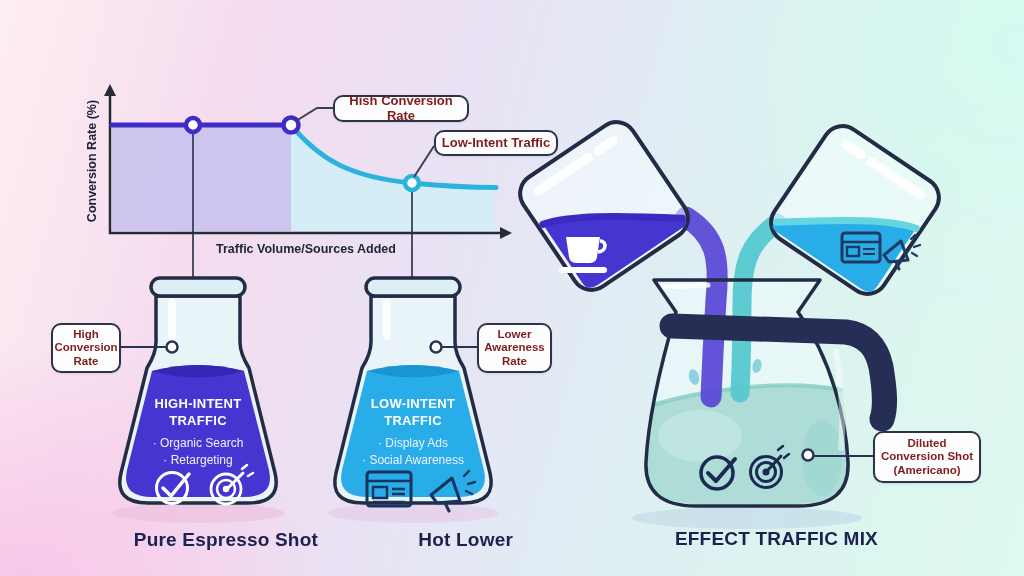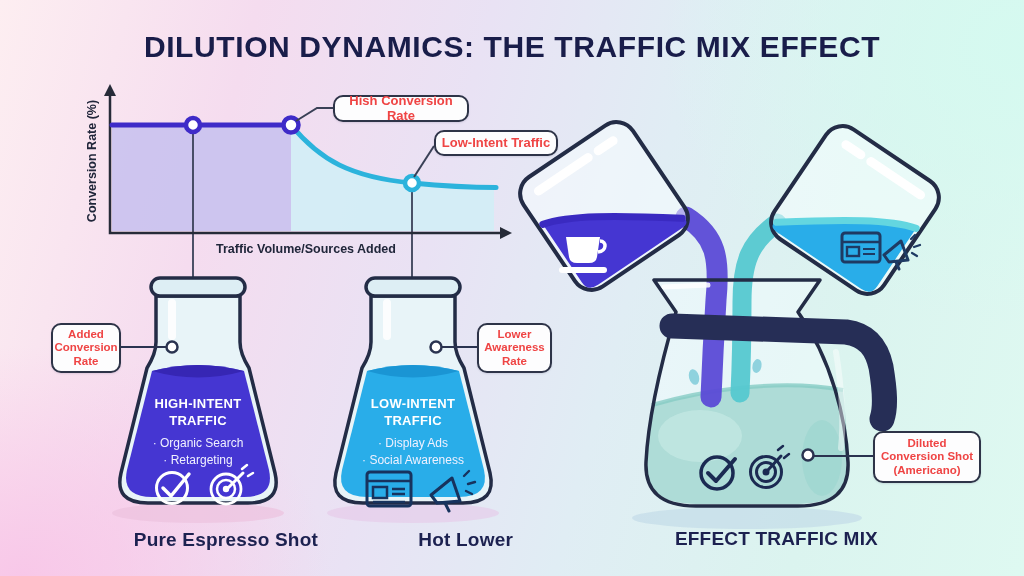--- a/index.html
+++ b/index.html
@@ -11,21 +11,21 @@
       radial-gradient(ellipse 520px 400px at 100% 8%, rgba(212,250,240,.9), rgba(212,250,240,0) 70%),
       linear-gradient(105deg,#fdeef1 0%,#f5dcef 22%,#e9e2f4 42%,#e0edf4 60%,#dbf4ef 80%,#def9f1 100%);
   }
   .title{
     position:absolute;top:30px;left:0;right:0;text-align:center;
     font-size:30px;font-weight:bold;color:#191d4a;letter-spacing:.6px;
   }
   .art{position:absolute;left:0;top:0;width:1024px;height:576px;}
   .callout{
     position:absolute;background:#fdfdfe;border:2px solid #2e3448;border-radius:10px;
-    color:#ef4444;font-weight:bold;text-align:center;
+    color:#7f1d1d;font-weight:bold;text-align:center;
     display:flex;align-items:center;justify-content:center;
     line-height:1.15;box-shadow:0 1px 2px rgba(40,40,80,.12);
     padding:2px 4px;box-sizing:border-box;
   }
   .co-hish{left:333px;top:95px;width:136px;height:27px;font-size:13px;}
   .co-low{left:434px;top:130px;width:124px;height:26px;font-size:13px;}
   .co-high{left:51px;top:323px;width:70px;height:50px;font-size:11.5px;}
   .co-lower{left:477px;top:323px;width:75px;height:50px;font-size:11.5px;}
   .co-diluted{left:873px;top:431px;width:108px;height:52px;font-size:11.5px;}
   .caption{
@@ -37,21 +37,20 @@
   .cap-mix{left:616px;top:528px;width:262px;}
   .axis-label{font-family:"Liberation Sans",sans-serif;font-weight:bold;font-size:12.5px;fill:#20263a;}
   .flask-name{font-family:"Liberation Sans",sans-serif;font-weight:bold;font-size:13px;fill:#ffffff;letter-spacing:.3px;}
   .flask-bullet{font-family:"Liberation Sans",sans-serif;font-size:12px;fill:#f0f1ff;}
 </style>
 </head>
 <body>
 
 <div class="stage">
 
-  <div class="title">DILUTION DYNAMICS: THE TRAFFIC MIX EFFECT</div>
 
   <svg class="art" viewBox="0 0 1024 576">
 
     <ellipse cx="198" cy="513" rx="86" ry="10" fill="#edc2de" opacity=".7"></ellipse>
     <ellipse cx="413" cy="513" rx="86" ry="10" fill="#e6c8e8" opacity=".6"></ellipse>
     <ellipse cx="747" cy="518" rx="115" ry="11" fill="#c3dce8" opacity=".7"></ellipse>
 
     <g>
       <rect x="112" y="126" width="179" height="105" fill="#c9c2ee" opacity=".9"></rect>
       <path d="M291,126 C320,160 350,177 412,183 C448,186.5 478,187.5 494,187.5 L494,231 L291,231 Z" fill="#d3edf6" opacity=".95"></path>
@@ -187,21 +186,21 @@
     </g>
     <g>
       <path d="M884,255 L901,241 L908,260 L889,262 Z" fill="none" stroke="#1e3a63" stroke-width="3" stroke-linejoin="round"></path>
       <path d="M896,262 L899,269" stroke="#1e3a63" stroke-width="3" stroke-linecap="round"></path>
       <path d="M911,239 L915,235 M914,247 L920,245 M912,253 L917,256" stroke="#1e3a63" stroke-width="2.2" stroke-linecap="round"></path>
     </g>
   </svg>
 
   <div class="callout co-hish">Hish Conversion Rate</div>
   <div class="callout co-low">Low-Intent Traffic</div>
-  <div class="callout co-high">Added Conversion Rate</div>
+  <div class="callout co-high">High Conversion Rate</div>
   <div class="callout co-lower">Lower Awareness Rate</div>
   <div class="callout co-diluted">Diluted Conversion Shot (Americano)</div>
 
   <div class="caption cap-espresso">Pure Espresso Shot</div>
   <div class="caption cap-water">Hot Lower</div>
   <div class="caption cap-mix">EFFECT TRAFFIC MIX</div>
 
 </div>
 
 </body></html>

